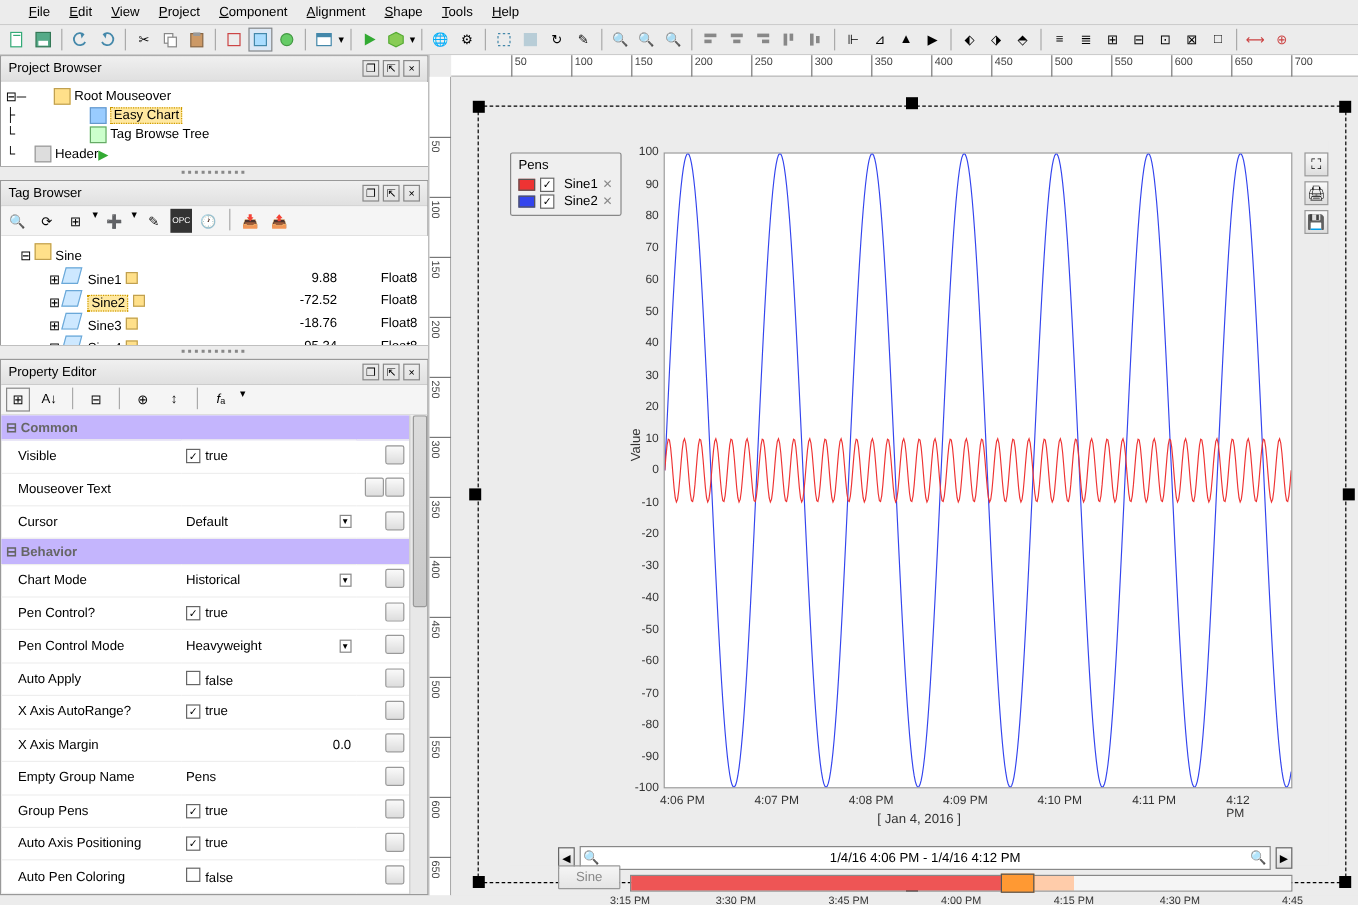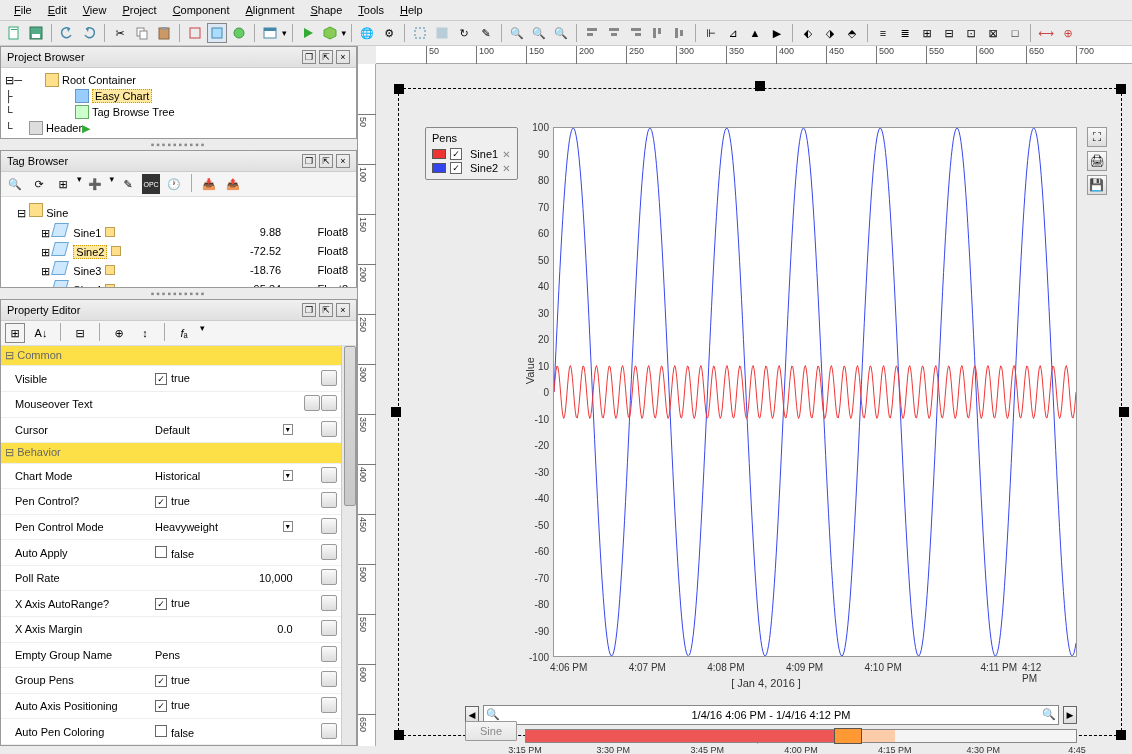--- a/index.html
+++ b/index.html
@@ -1,17 +1,17 @@
 <!DOCTYPE html>
 <html><head>
 <meta charset="utf-8">
 <style>
 * { box-sizing: border-box; margin: 0; padding: 0; }
 body { font-family: Tahoma, Arial, sans-serif; font-size: 11px; background: #ececec; width: 1132px; height: 754px; overflow: hidden; color: #000; }
-.menubar { display: flex; background: #ececec; padding: 2px 6px; border-bottom: 1px solid #ccc; }
+.menubar { display: flex; background: #ececec; padding: 2px 16px; border-bottom: 1px solid #ccc; }
 .menubar span { padding: 2px 8px; cursor: default; }
 .menubar span u { text-decoration: underline; }
 .toolbar { display: flex; align-items: center; background: #ececec; padding: 2px 4px; border-bottom: 1px solid #ccc; gap: 2px; flex-wrap: nowrap; }
 .tb-btn { width: 20px; height: 20px; display: inline-flex; align-items: center; justify-content: center; border: 1px solid transparent; cursor: pointer; }
 .tb-sep { width: 1px; height: 18px; background: #aaa; margin: 0 3px; }
 .main { display: flex; height: 700px; }
 .left-col { width: 358px; display: flex; flex-direction: column; border-right: 1px solid #999; }
 .panel { border: 1px solid #999; background: #fff; display: flex; flex-direction: column; }
 .panel-header { background: linear-gradient(#f0f0f0,#e0e0e0); padding: 3px 6px; display: flex; justify-content: space-between; align-items: center; border-bottom: 1px solid #ccc; font-size: 11px; }
 .panel-header .controls { display: flex; gap: 3px; }
@@ -26,21 +26,21 @@
 .dots-handle { text-align: center; color: #888; letter-spacing: 2px; font-size: 10px; }
 .tag-mini-toolbar { display: flex; padding: 2px 4px; gap: 4px; border-bottom: 1px solid #ddd; background: #f5f5f5; }
 .tag-table { width: 100%; border-collapse: collapse; font-size: 11px; }
 .tag-table td { padding: 1px 4px; }
 .tag-val { text-align: right; }
 .prop-toolbar { display: flex; padding: 2px 4px; gap: 6px; border-bottom: 1px solid #ddd; background: #f5f5f5; }
 .prop-body { flex: 1; overflow-y: auto; display: flex; }
 .prop-table { width: 100%; border-collapse: collapse; font-size: 11px; }
 .prop-table tr { border-bottom: 1px solid #eee; }
 .prop-table td { padding: 3px 4px; vertical-align: middle; }
-.prop-section { background: #fde047; font-weight: normal; color: #666; }
+.prop-section { background: #c4b5fd; font-weight: bold; color: #666; }
 .prop-name { width: 150px; padding-left: 14px !important; }
 .prop-val { background: #fff; }
 .prop-ctrl { width: 44px; text-align: right; }
 .prop-ctrl span { display: inline-block; width: 16px; height: 16px; border: 1px solid #999; background: linear-gradient(#fafafa,#ddd); margin-left: 1px; cursor: pointer; border-radius: 2px; }
 .checkbox { display: inline-block; width: 12px; height: 12px; border: 1px solid #666; background: #fff; text-align: center; line-height: 10px; font-size: 9px; margin-right: 4px; }
 .prop-scroll { width: 16px; background: #e8e8e8; border-left: 1px solid #ccc; position: relative; }
 .prop-thumb { position: absolute; top: 0; left: 2px; width: 12px; height: 160px; background: linear-gradient(#dcdcdc,#c8c8c8); border: 1px solid #999; border-radius: 2px; }
 .right-col { flex: 1; position: relative; background: #ececec; display: flex; flex-direction: column; }
 .ruler-h { height: 18px; background: #fff; border-bottom: 1px solid #aaa; display: flex; margin-left: 18px; font-size: 9px; position: relative; }
 .ruler-h span { position: absolute; border-left: 1px solid #777; height: 18px; padding-left: 2px; color: #444; }
@@ -259,21 +259,21 @@
         <div class="controls">
           <span>❐</span>
           <span>⇱</span>
           <span>×</span>
         </div>
       </div>
       <div class="tree">
         <div class="tree-row">
             <span class="tree-indent" style="width:40px">⊟─</span>
             <span class="tree-icon folder-icon"></span>
-            <span>Root Container</span>
+            <span>Root Mouseover</span>
           </div>
         <div class="tree-row">
             <span class="tree-indent" style="width:70px">├</span>
             <span class="tree-icon" style="background:#9cf;border:1px solid #69c"></span>
             <span class="selected">Easy Chart</span>
           </div>
         <div class="tree-row">
             <span class="tree-indent" style="width:70px">└</span>
             <span class="tree-icon" style="background:#cfc;border:1px solid #6a6"></span>
             <span>Tag Browse Tree</span>
@@ -399,25 +399,20 @@
                 <td class="prop-ctrl"><span></span></td>
               </tr>
         <tr>
                 <td class="prop-name">Pen Control Mode</td>
                 <td class="prop-val"><span>Heavyweight</span> <span style="float:right;border:1px solid #888;padding:0 2px;font-size:8px">▾</span></td>
                 <td class="prop-ctrl"><span></span></td>
               </tr>
         <tr>
                 <td class="prop-name">Auto Apply</td>
                 <td class="prop-val"><span class="checkbox"></span><span>false</span></td>
-                <td class="prop-ctrl"><span></span></td>
-              </tr>
-        <tr>
-                <td class="prop-name">Poll Rate</td>
-                <td class="prop-val" style="text-align:right">10,000</td>
                 <td class="prop-ctrl"><span></span></td>
               </tr>
         <tr>
                 <td class="prop-name">X Axis AutoRange?</td>
                 <td class="prop-val"><span class="checkbox">✓</span><span>true</span></td>
                 <td class="prop-ctrl"><span></span></td>
               </tr>
         <tr>
                 <td class="prop-name">X Axis Margin</td>
                 <td class="prop-val" style="text-align:right">0.0</td>
@@ -552,21 +547,21 @@
                 <path id="sine1-path" fill="none" stroke="#ee3333" stroke-width="1" d="M0 265.0 L1 253.1 L2 243.7 L3 238.9 L4 239.6 L5 245.7 L6 255.9 L7 268.1 L8 279.6 L9 287.9 L10 291.5 L11 289.3 L12 282.0 L13 271.1 L14 258.9 L15 248.0 L16 240.7 L17 238.5 L18 242.1 L19 250.4 L20 261.9 L21 274.1 L22 284.3 L23 290.4 L24 291.1 L25 286.3 L26 276.9 L27 265.0 L28 253.1 L29 243.7 L30 238.9 L31 239.6 L32 245.7 L33 255.9 L34 268.1 L35 279.6 L36 287.9 L37 291.5 L38 289.3 L39 282.0 L40 271.1 L41 258.9 L42 248.0 L43 240.7 L44 238.5 L45 242.1 L46 250.4 L47 261.9 L48 274.1 L49 284.3 L50 290.4 L51 291.1 L52 286.3 L53 276.9 L54 265.0 L55 253.1 L56 243.7 L57 238.9 L58 239.6 L59 245.7 L60 255.9 L61 268.1 L62 279.6 L63 287.9 L64 291.5 L65 289.3 L66 282.0 L67 271.1 L68 258.9 L69 248.0 L70 240.7 L71 238.5 L72 242.1 L73 250.4 L74 261.9 L75 274.1 L76 284.3 L77 290.4 L78 291.1 L79 286.3 L80 276.9 L81 265.0 L82 253.1 L83 243.7 L84 238.9 L85 239.6 L86 245.7 L87 255.9 L88 268.1 L89 279.6 L90 287.9 L91 291.5 L92 289.3 L93 282.0 L94 271.1 L95 258.9 L96 248.0 L97 240.7 L98 238.5 L99 242.1 L100 250.4 L101 261.9 L102 274.1 L103 284.3 L104 290.4 L105 291.1 L106 286.3 L107 276.9 L108 265.0 L109 253.1 L110 243.7 L111 238.9 L112 239.6 L113 245.7 L114 255.9 L115 268.1 L116 279.6 L117 287.9 L118 291.5 L119 289.3 L120 282.0 L121 271.1 L122 258.9 L123 248.0 L124 240.7 L125 238.5 L126 242.1 L127 250.4 L128 261.9 L129 274.1 L130 284.3 L131 290.4 L132 291.1 L133 286.3 L134 276.9 L135 265.0 L136 253.1 L137 243.7 L138 238.9 L139 239.6 L140 245.7 L141 255.9 L142 268.1 L143 279.6 L144 287.9 L145 291.5 L146 289.3 L147 282.0 L148 271.1 L149 258.9 L150 248.0 L151 240.7 L152 238.5 L153 242.1 L154 250.4 L155 261.9 L156 274.1 L157 284.3 L158 290.4 L159 291.1 L160 286.3 L161 276.9 L162 265.0 L163 253.1 L164 243.7 L165 238.9 L166 239.6 L167 245.7 L168 255.9 L169 268.1 L170 279.6 L171 287.9 L172 291.5 L173 289.3 L174 282.0 L175 271.1 L176 258.9 L177 248.0 L178 240.7 L179 238.5 L180 242.1 L181 250.4 L182 261.9 L183 274.1 L184 284.3 L185 290.4 L186 291.1 L187 286.3 L188 276.9 L189 265.0 L190 253.1 L191 243.7 L192 238.9 L193 239.6 L194 245.7 L195 255.9 L196 268.1 L197 279.6 L198 287.9 L199 291.5 L200 289.3 L201 282.0 L202 271.1 L203 258.9 L204 248.0 L205 240.7 L206 238.5 L207 242.1 L208 250.4 L209 261.9 L210 274.1 L211 284.3 L212 290.4 L213 291.1 L214 286.3 L215 276.9 L216 265.0 L217 253.1 L218 243.7 L219 238.9 L220 239.6 L221 245.7 L222 255.9 L223 268.1 L224 279.6 L225 287.9 L226 291.5 L227 289.3 L228 282.0 L229 271.1 L230 258.9 L231 248.0 L232 240.7 L233 238.5 L234 242.1 L235 250.4 L236 261.9 L237 274.1 L238 284.3 L239 290.4 L240 291.1 L241 286.3 L242 276.9 L243 265.0 L244 253.1 L245 243.7 L246 238.9 L247 239.6 L248 245.7 L249 255.9 L250 268.1 L251 279.6 L252 287.9 L253 291.5 L254 289.3 L255 282.0 L256 271.1 L257 258.9 L258 248.0 L259 240.7 L260 238.5 L261 242.1 L262 250.4 L263 261.9 L264 274.1 L265 284.3 L266 290.4 L267 291.1 L268 286.3 L269 276.9 L270 265.0 L271 253.1 L272 243.7 L273 238.9 L274 239.6 L275 245.7 L276 255.9 L277 268.1 L278 279.6 L279 287.9 L280 291.5 L281 289.3 L282 282.0 L283 271.1 L284 258.9 L285 248.0 L286 240.7 L287 238.5 L288 242.1 L289 250.4 L290 261.9 L291 274.1 L292 284.3 L293 290.4 L294 291.1 L295 286.3 L296 276.9 L297 265.0 L298 253.1 L299 243.7 L300 238.9 L301 239.6 L302 245.7 L303 255.9 L304 268.1 L305 279.6 L306 287.9 L307 291.5 L308 289.3 L309 282.0 L310 271.1 L311 258.9 L312 248.0 L313 240.7 L314 238.5 L315 242.1 L316 250.4 L317 261.9 L318 274.1 L319 284.3 L320 290.4 L321 291.1 L322 286.3 L323 276.9 L324 265.0 L325 253.1 L326 243.7 L327 238.9 L328 239.6 L329 245.7 L330 255.9 L331 268.1 L332 279.6 L333 287.9 L334 291.5 L335 289.3 L336 282.0 L337 271.1 L338 258.9 L339 248.0 L340 240.7 L341 238.5 L342 242.1 L343 250.4 L344 261.9 L345 274.1 L346 284.3 L347 290.4 L348 291.1 L349 286.3 L350 276.9 L351 265.0 L352 253.1 L353 243.7 L354 238.9 L355 239.6 L356 245.7 L357 255.9 L358 268.1 L359 279.6 L360 287.9 L361 291.5 L362 289.3 L363 282.0 L364 271.1 L365 258.9 L366 248.0 L367 240.7 L368 238.5 L369 242.1 L370 250.4 L371 261.9 L372 274.1 L373 284.3 L374 290.4 L375 291.1 L376 286.3 L377 276.9 L378 265.0 L379 253.1 L380 243.7 L381 238.9 L382 239.6 L383 245.7 L384 255.9 L385 268.1 L386 279.6 L387 287.9 L388 291.5 L389 289.3 L390 282.0 L391 271.1 L392 258.9 L393 248.0 L394 240.7 L395 238.5 L396 242.1 L397 250.4 L398 261.9 L399 274.1 L400 284.3 L401 290.4 L402 291.1 L403 286.3 L404 276.9 L405 265.0 L406 253.1 L407 243.7 L408 238.9 L409 239.6 L410 245.7 L411 255.9 L412 268.1 L413 279.6 L414 287.9 L415 291.5 L416 289.3 L417 282.0 L418 271.1 L419 258.9 L420 248.0 L421 240.7 L422 238.5 L423 242.1 L424 250.4 L425 261.9 L426 274.1 L427 284.3 L428 290.4 L429 291.1 L430 286.3 L431 276.9 L432 265.0 L433 253.1 L434 243.7 L435 238.9 L436 239.6 L437 245.7 L438 255.9 L439 268.1 L440 279.6 L441 287.9 L442 291.5 L443 289.3 L444 282.0 L445 271.1 L446 258.9 L447 248.0 L448 240.7 L449 238.5 L450 242.1 L451 250.4 L452 261.9 L453 274.1 L454 284.3 L455 290.4 L456 291.1 L457 286.3 L458 276.9 L459 265.0 L460 253.1 L461 243.7 L462 238.9 L463 239.6 L464 245.7 L465 255.9 L466 268.1 L467 279.6 L468 287.9 L469 291.5 L470 289.3 L471 282.0 L472 271.1 L473 258.9 L474 248.0 L475 240.7 L476 238.5 L477 242.1 L478 250.4 L479 261.9 L480 274.1 L481 284.3 L482 290.4 L483 291.1 L484 286.3 L485 276.9 L486 265.0 L487 253.1 L488 243.7 L489 238.9 L490 239.6 L491 245.7 L492 255.9 L493 268.1 L494 279.6 L495 287.9 L496 291.5 L497 289.3 L498 282.0 L499 271.1 L500 258.9 L501 248.0 L502 240.7 L503 238.5 L504 242.1 L505 250.4 L506 261.9 L507 274.1 L508 284.3 L509 290.4 L510 291.1 L511 286.3 L512 276.9 L513 265.0 L514 253.1 L515 243.7 L516 238.9 L517 239.6 L518 245.7 L519 255.9 L520 268.1 L521 279.6 L522 287.9 L523 291.5 L524 289.3 L525 282.0 L526 271.1 L527 258.9 L528 248.0 L529 240.7 L530 238.5 L531 242.1 L532 250.4 L533 261.9 L534 274.1 L535 284.3 L536 290.4 L537 291.1 L538 286.3 L539 276.9 L540 265.0"></path>
               </svg>
             </div>
 
             <div class="x-axis" id="x-axis">
                 <span style="left: 3%;">4:06 PM</span>
                 <span style="left: 18%;">4:07 PM</span>
                 <span style="left: 33%;">4:08 PM</span>
                 <span style="left: 48%; text-align: center;">4:09 PM</span>
                 <span style="left: 63%;">4:10 PM</span>
-                <span style="left: 78%; margin-left: 37px;">4:11 PM</span>
+                <span style="left: 78%;">4:11 PM</span>
                 <span style="left: 93%;">4:12 PM</span>
               </div>
             <div class="x-date">[ Jan 4, 2016 ]</div>
 
             <div class="nav-bar">
               <span class="nav-arrow">◀</span>
               <div class="nav-range">
                 <span class="zoom-icon">🔍</span>
                 <span style="flex:1">1/4/16 4:06 PM - 1/4/16 4:12 PM</span>
                 <span class="zoom-icon">🔍</span>

